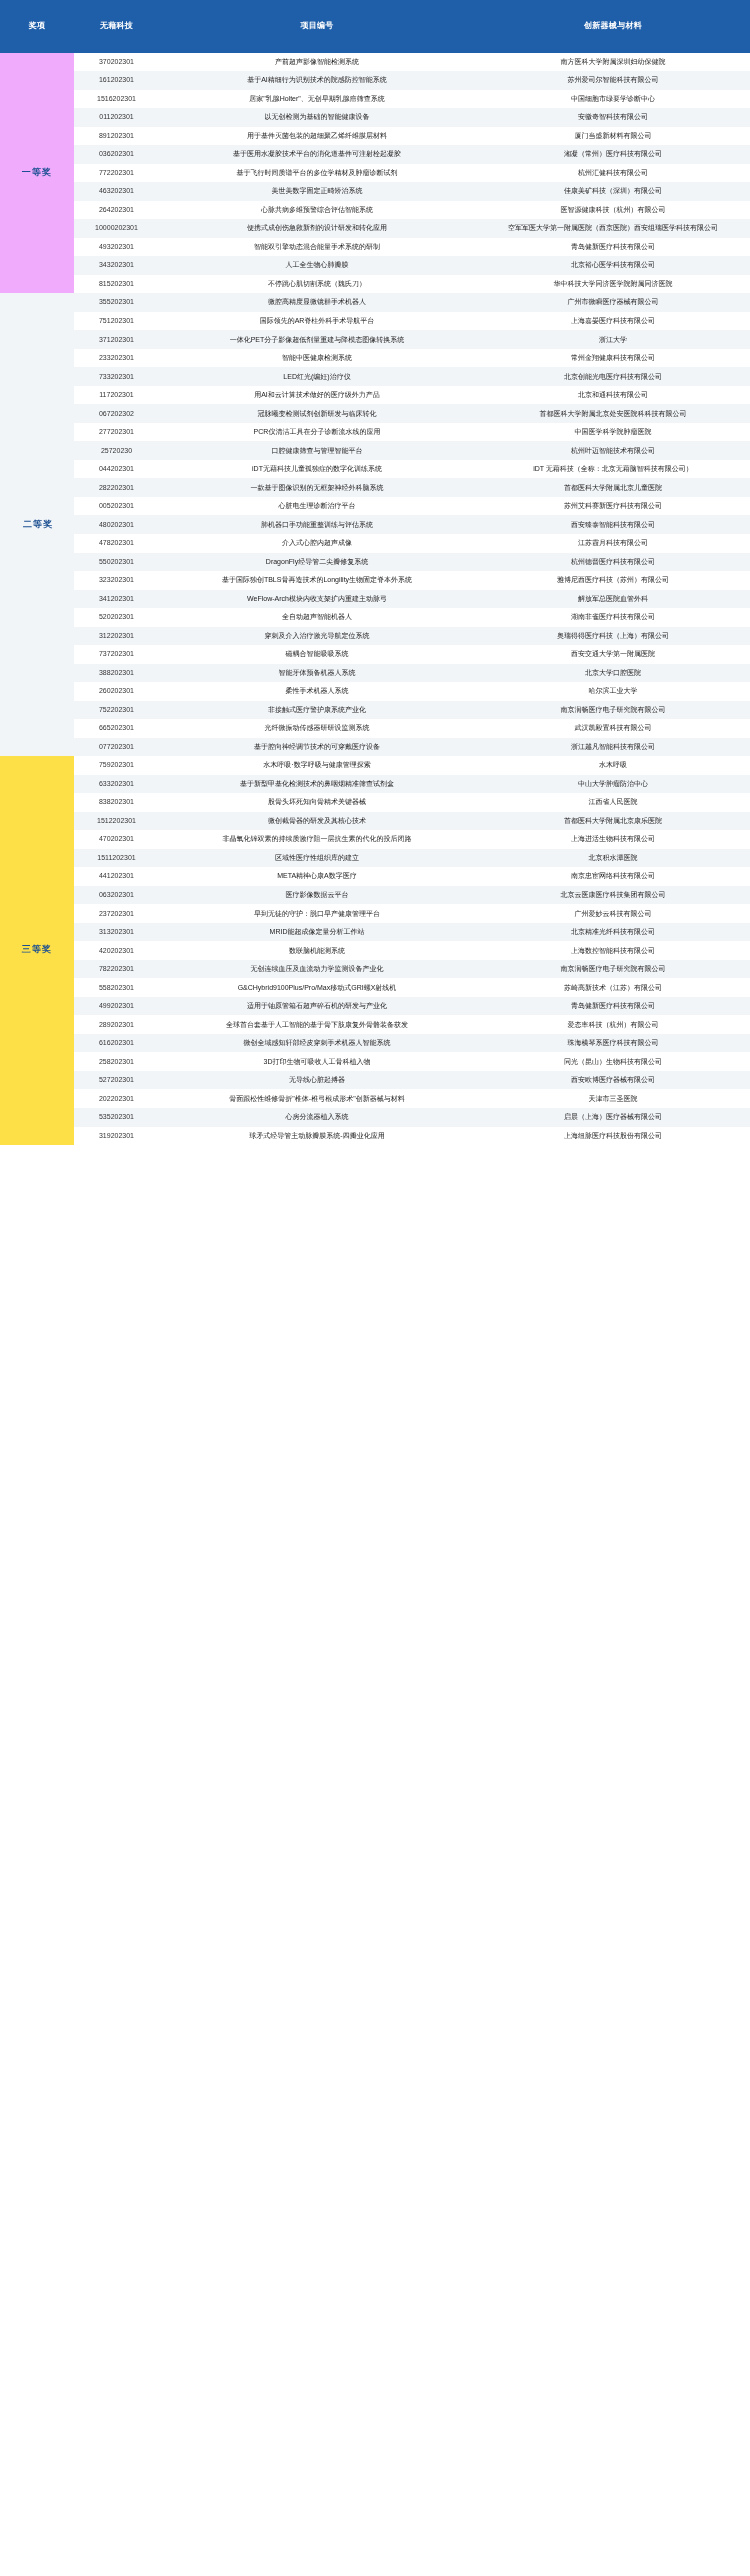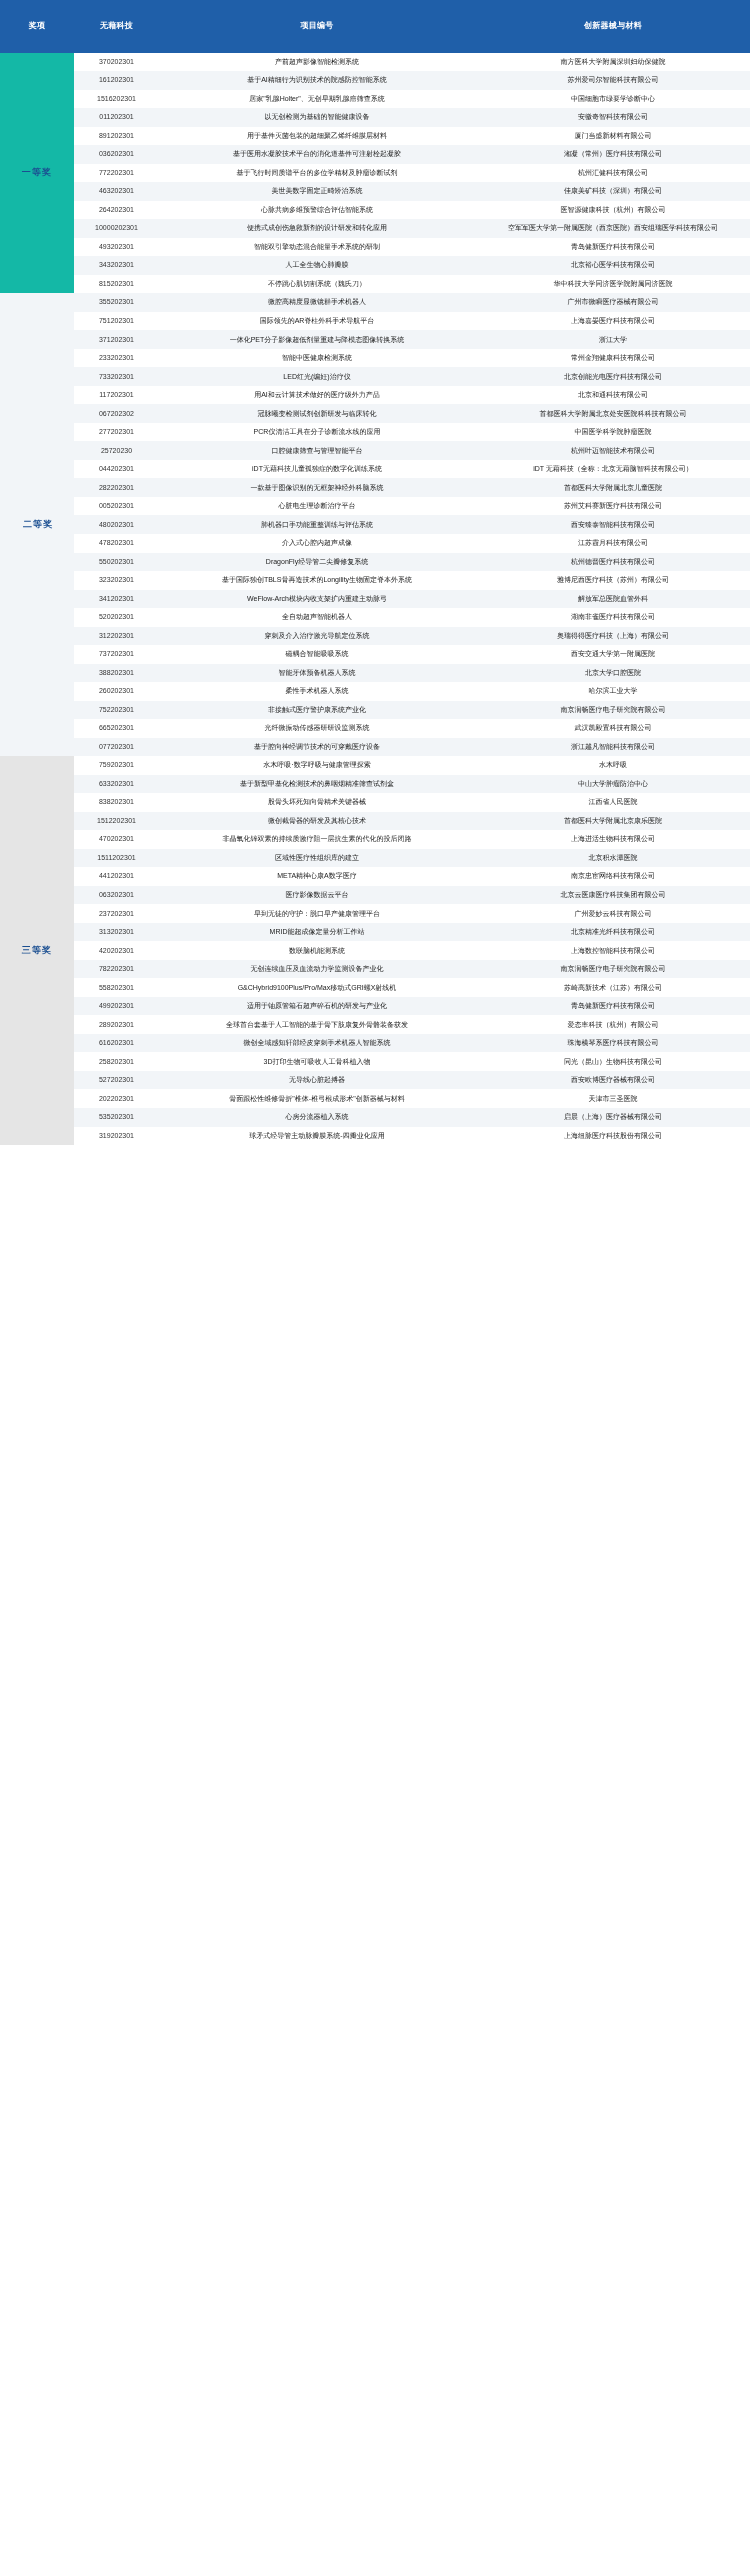--- a/index.html
+++ b/index.html
@@ -48,23 +48,23 @@
   tbody tr.row-odd td { background: #ffffff; }
   tbody tr.row-even td { background: #f2f5f8; }
 
   td.award-cell {
     font-size: 9px;
     font-weight: bold;
     color: #1b4f91;
     letter-spacing: 1.2px;
     vertical-align: middle;
   }
-  td.award-cell.a1 { background: #14b8a6; }
+  td.award-cell.a1 { background: #f0abfc; }
   td.award-cell.a2 { background: #f2f5f8; padding-left: 6px; }
-  td.award-cell.a3 { background: #e5e5e5; }
+  td.award-cell.a3 { background: #fde047; font-family: Liberation Mono, monospace; }
 
   td.code-cell {
     color: #333333;
     font-size: 7px;
     white-space: nowrap;
   }
   td.name-cell {
     text-align: center;
     color: #1a1a1a;
   }

